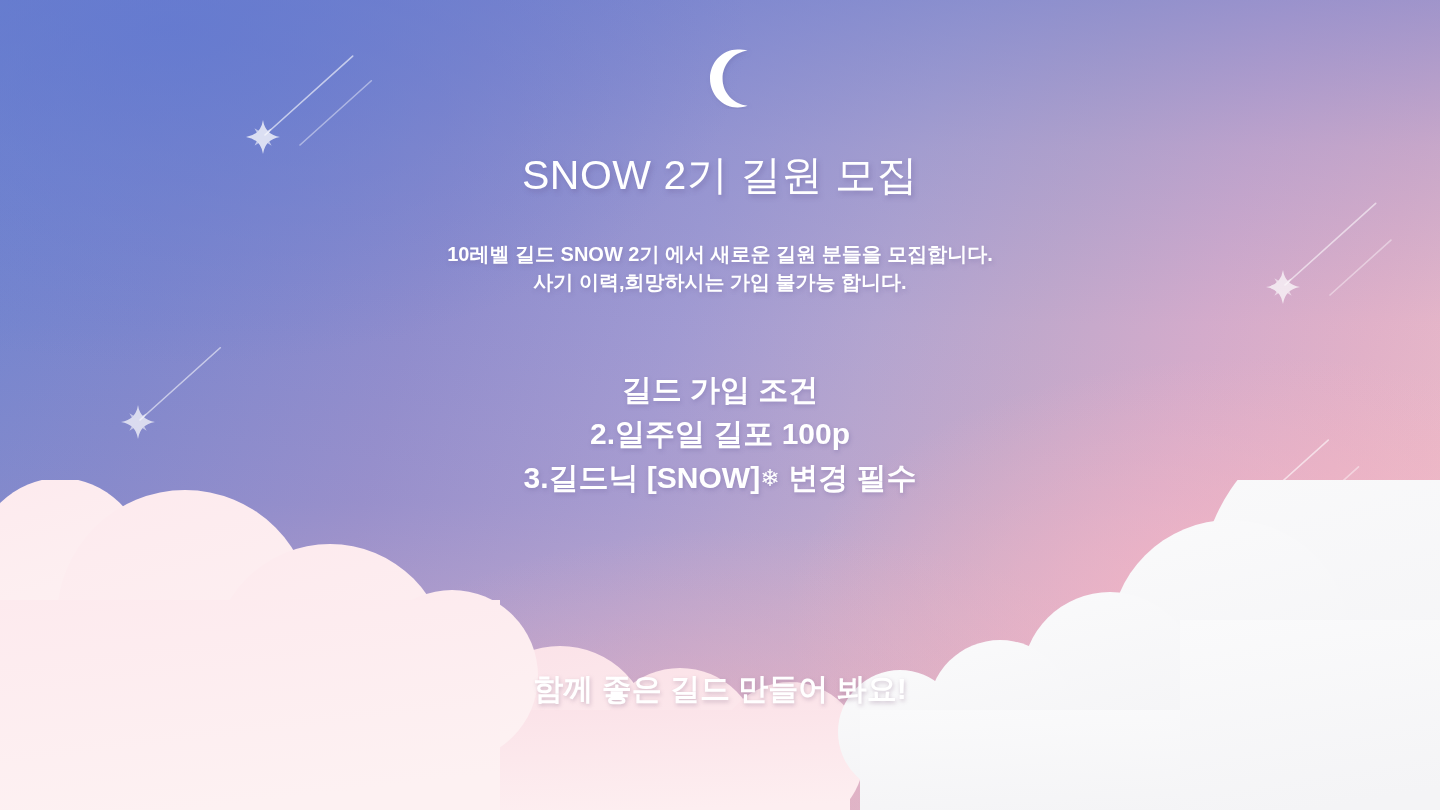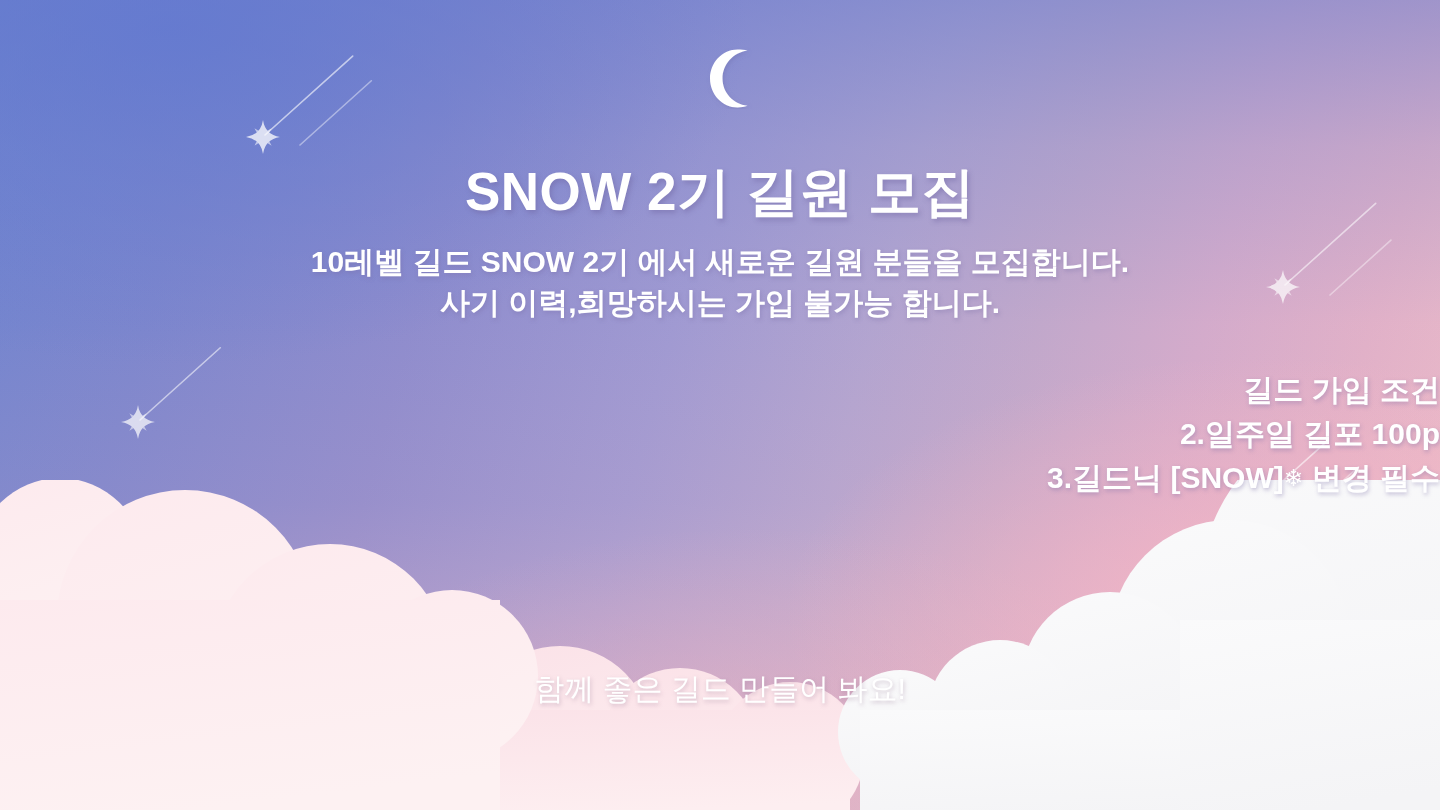--- a/index.html
+++ b/index.html
@@ -75,54 +75,53 @@
     position: absolute;
     inset: 0;
     text-align: center;
     color: #ffffff;
   }
   .title {
     position: absolute;
     top: 126px;
     left: 0;
     right: 0;
-    font-size: 53px;
-    font-weight: 700;
+    font-size: 41px;
+    font-weight: 400;
     letter-spacing: 0.5px;
     line-height: 1.12;
     text-shadow: 2px 3px 5px rgba(110,100,160,0.45);
   }
   .intro {
     position: absolute;
     top: 241px;
     left: 0;
     right: 0;
-    font-size: 30px;
+    font-size: 20px;
     font-weight: 700;
     line-height: 1.38;
     text-shadow: 1px 2px 4px rgba(120,108,165,0.42);
   }
   .conditions {
     position: absolute;
     top: 368px;
     left: 0;
     right: 0;
     font-size: 30px;
     font-weight: 700;
     line-height: 1.47;
     text-shadow: 1px 2px 4px rgba(120,108,165,0.42);
-    text-align: right;
   }
   .closing {
     position: absolute;
     top: 668px;
     left: 0;
     right: 0;
     font-size: 30px;
-    font-weight: 400;
+    font-weight: 700;
     line-height: 1.4;
     text-shadow: 1px 2px 4px rgba(150,120,150,0.40);
   }
   .line { display: block; white-space: pre; }
   .snowflake-inline { font-size: 0.78em; vertical-align: 0.08em; }
 </style>
 </head>
 <body>
 
 <div id="poster">

